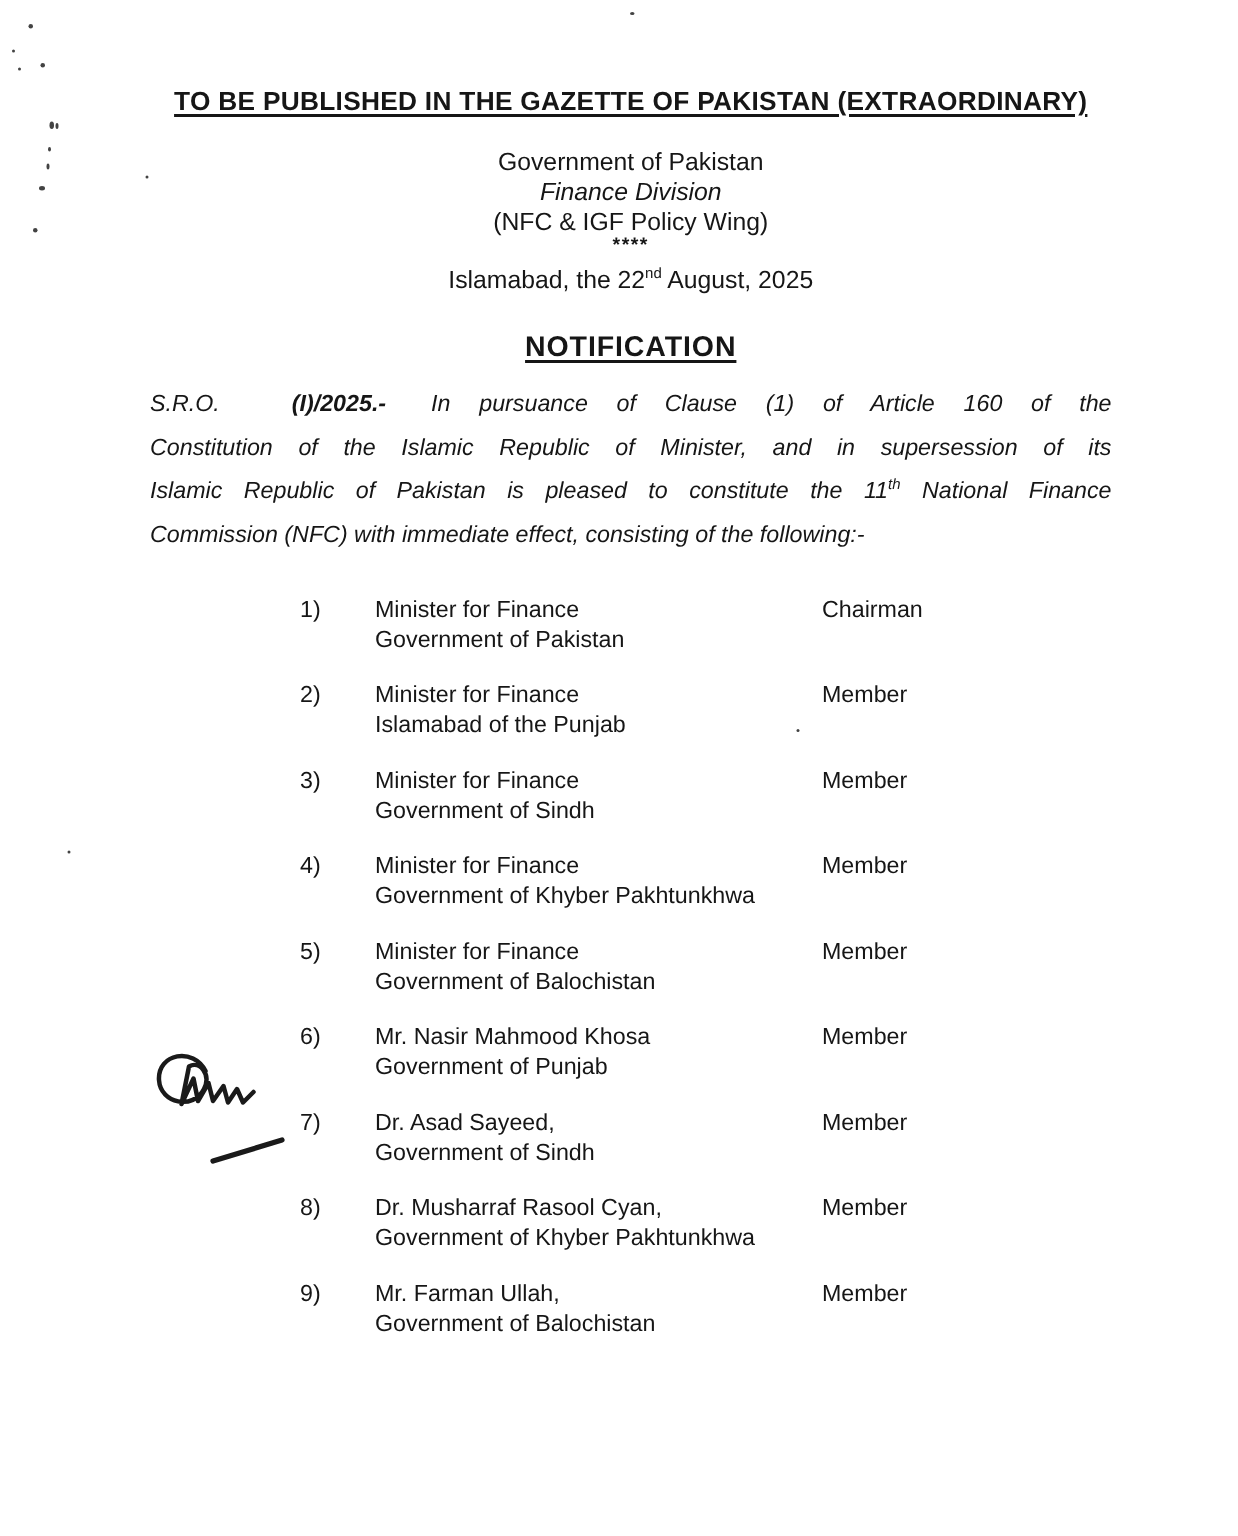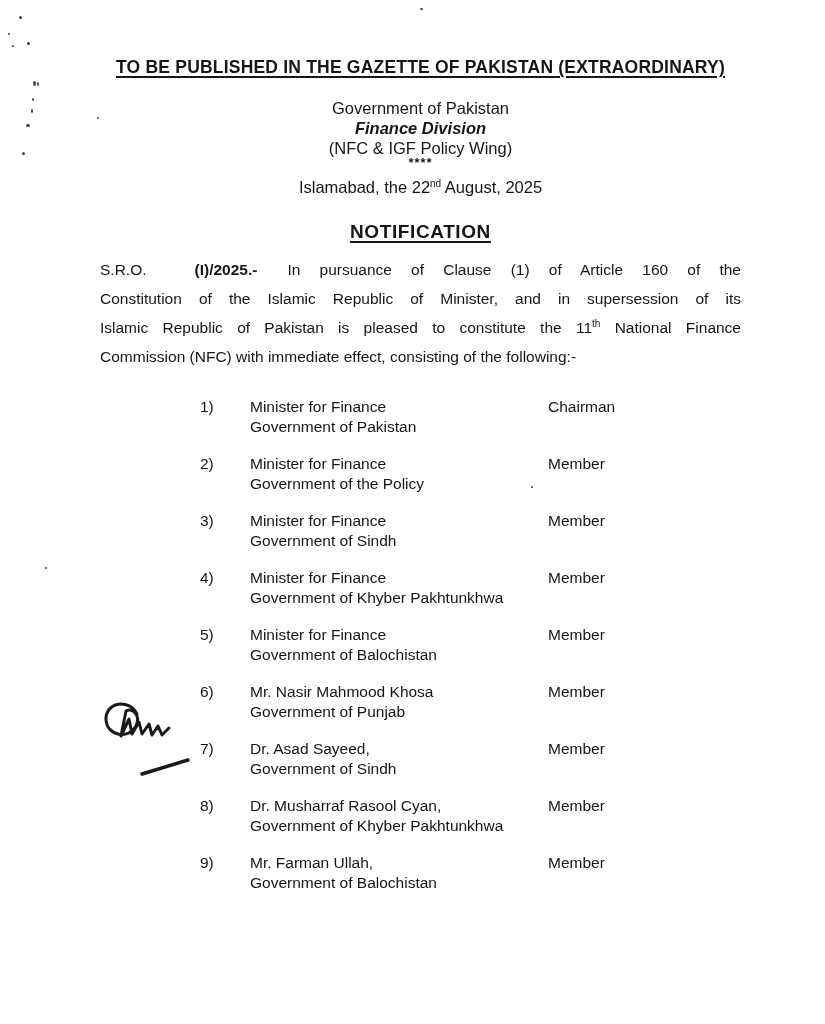--- a/index.html
+++ b/index.html
@@ -27,21 +27,21 @@
     text-underline-offset: 3px;
     text-decoration-thickness: 2px;
     white-space: nowrap;
   }
   .center-block {
     margin-top: 20px;
     text-align: center;
     font-size: 16.5px;
     line-height: 20px;
   }
-  .division-line { font-weight: bold; font-style: italic; }
+  .division-line { font-weight: normal; font-style: italic; }
   .stars-line {
     font-size: 13px;
     font-weight: bold;
     line-height: 10px;
     letter-spacing: 1px;
   }
   .date-line {
     margin-top: 10px;
     text-align: center;
     font-size: 16.5px;
@@ -63,20 +63,21 @@
   }
   
   .body-para {
     margin-top: 12px;
     font-size: 15.5px;
     line-height: 29px;
   }
   .pline {
     text-align: justify;
     text-align-last: justify;
+    font-style: italic;
   }
   .pline.last {
     text-align-last: left;
   }
   .sro-number { font-weight: bold; }
   .hgap1 { display: inline-block; width: 48px; }
   .hgap2 { display: inline-block; width: 30px; }
   
   .members {
     margin-top: 26px;
@@ -155,21 +156,21 @@
         <div>Minister for Finance</div>
         <div>Government of Pakistan</div>
       </div>
       <div class="member-role">Chairman</div>
     </div>
 
     <div class="member-row">
       <div class="member-num">2)</div>
       <div class="member-name">
         <div>Minister for Finance</div>
-        <div>Government of the Policy</div>
+        <div>Islamabad of the Punjab</div>
       </div>
       <div class="member-role">Member</div>
     </div>
 
     <div class="member-row">
       <div class="member-num">3)</div>
       <div class="member-name">
         <div>Minister for Finance</div>
         <div>Government of Sindh</div>
       </div>

